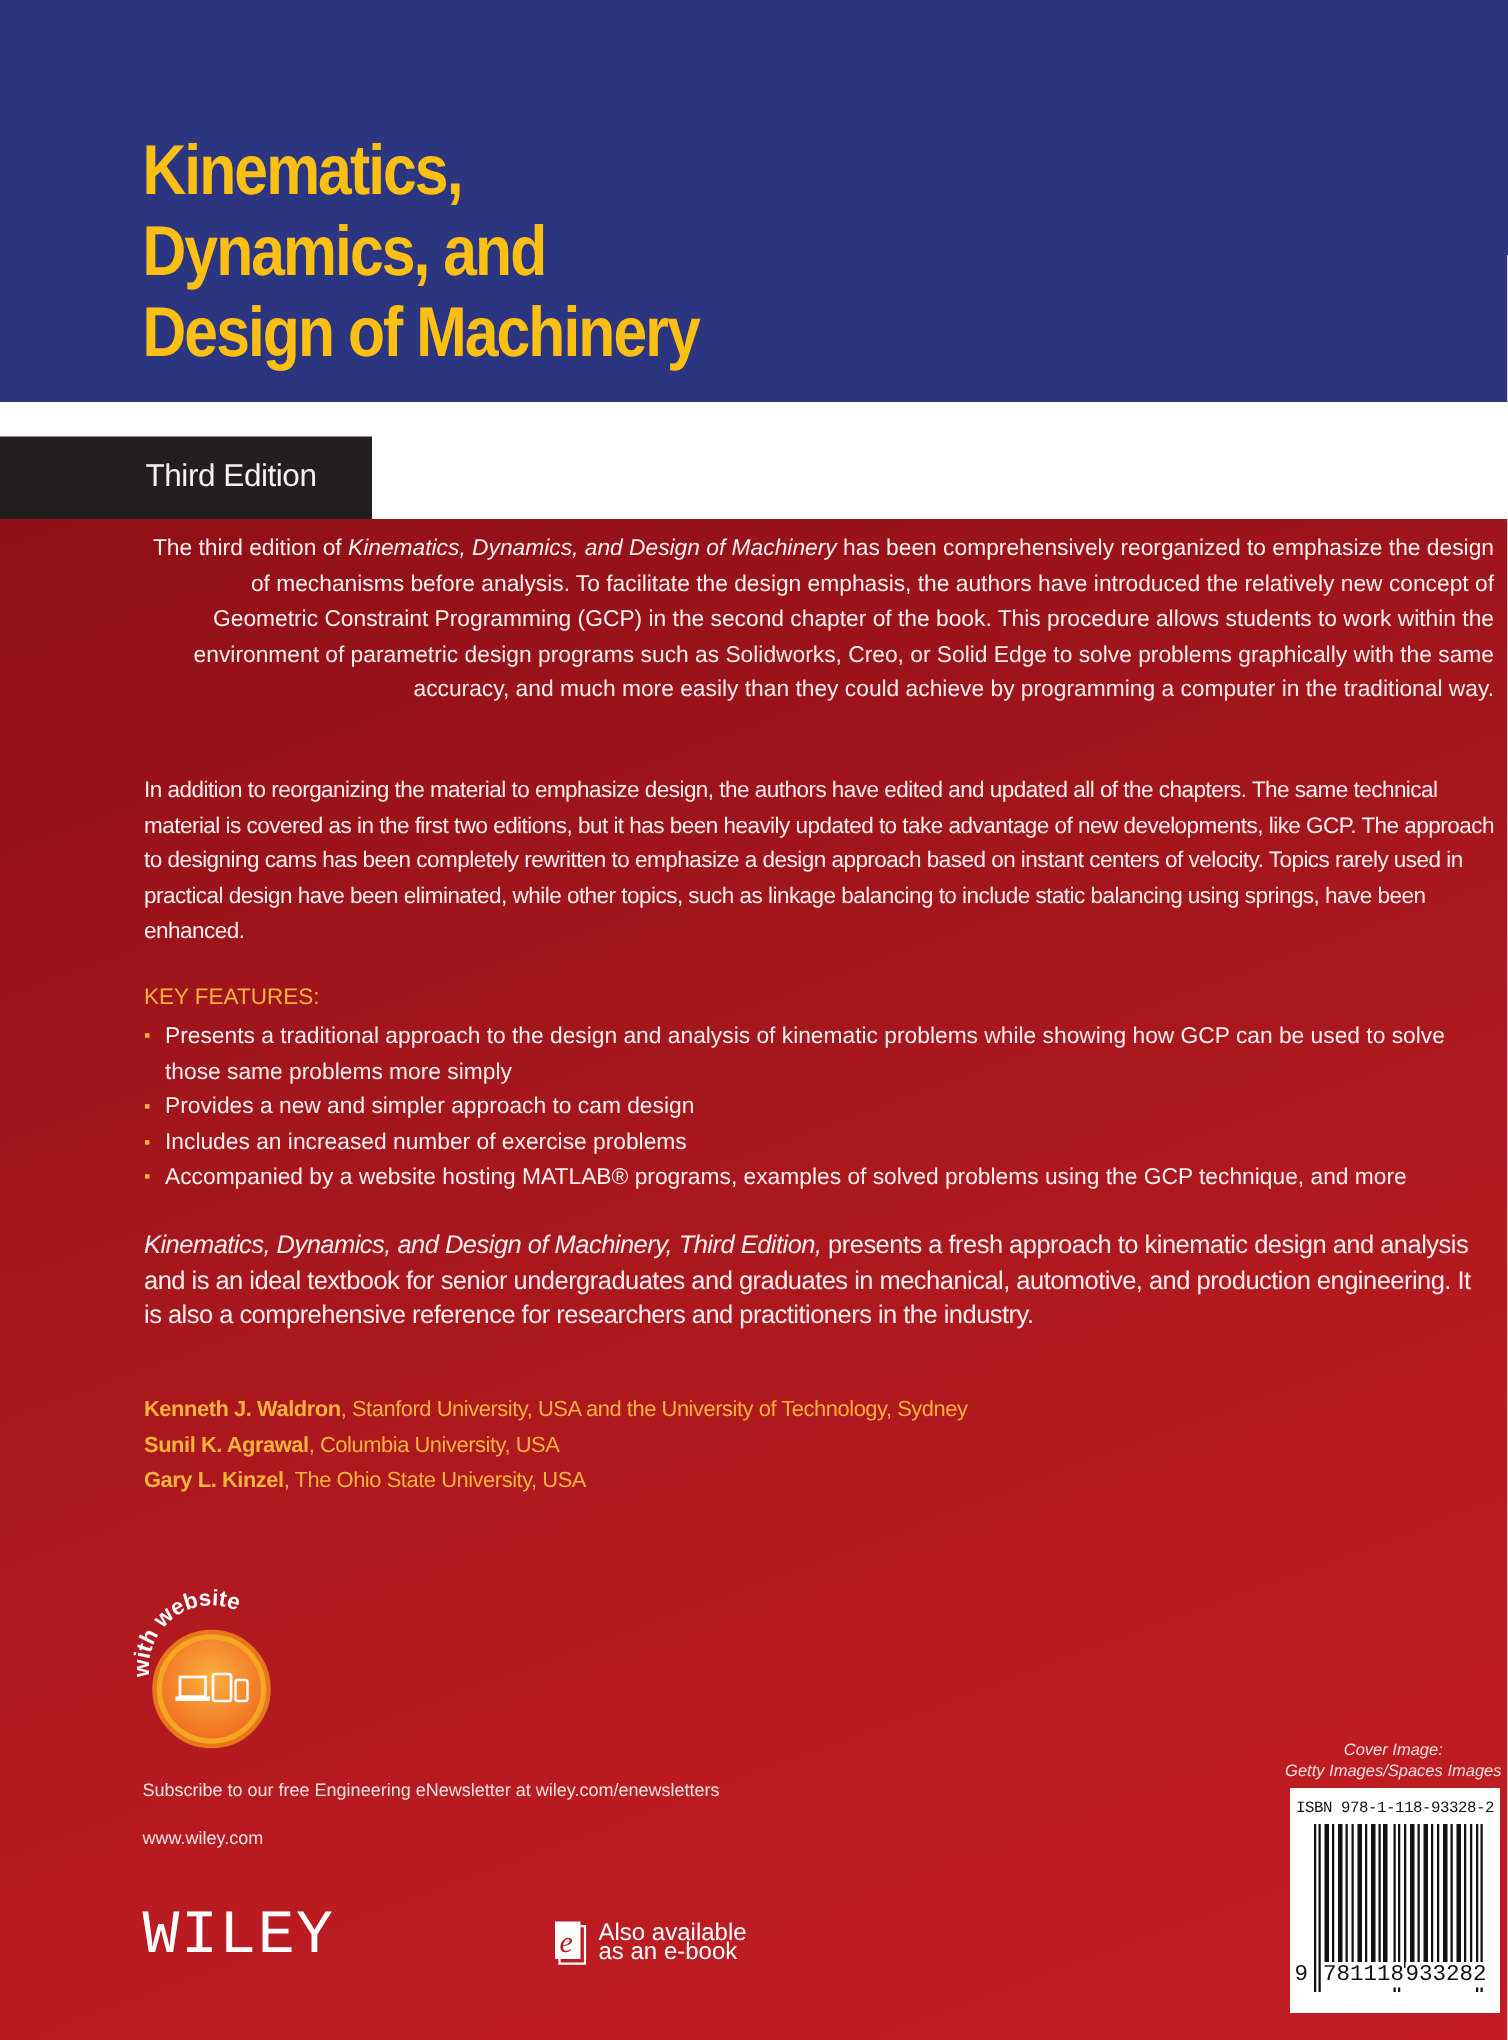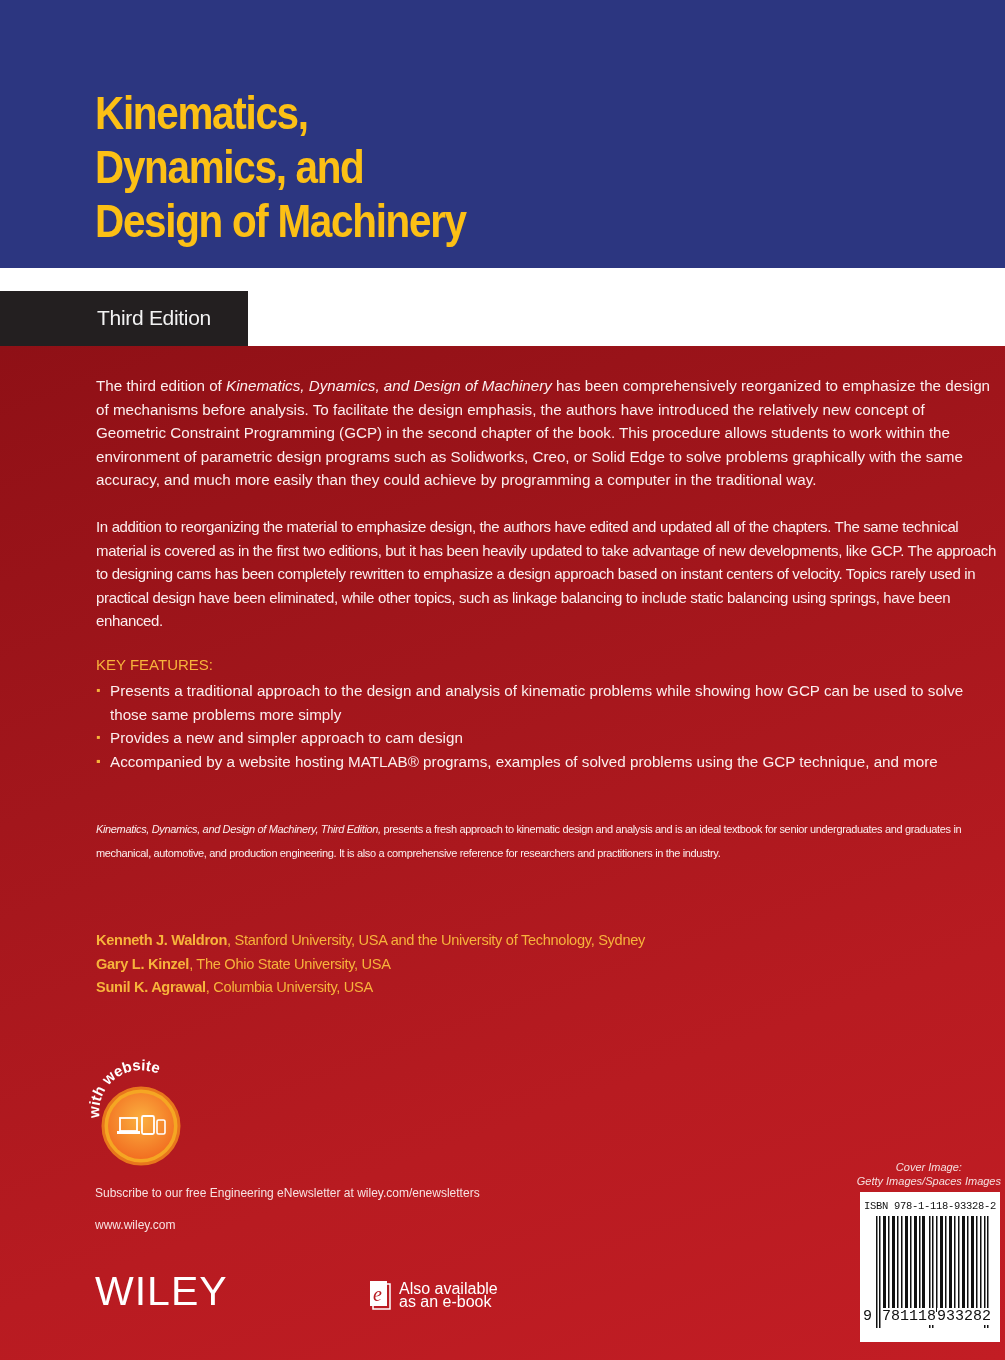--- a/index.html
+++ b/index.html
@@ -8,34 +8,34 @@
   .top { position:absolute; left:0; top:0; width:1005px; height:268px; background:#2c3680; }
   .title { position:absolute; left:95px; top:86px; color:#fcc015;
     font-family:"Liberation Sans", sans-serif; font-weight:bold; font-size:47px;
     line-height:54px; letter-spacing:-1.5px; transform:scaleX(0.86); transform-origin:left top; white-space:nowrap; }
   .edition-box { position:absolute; left:0; top:291px; width:248px; height:55px; background:#231f20; }
   .edition { position:absolute; left:97px; top:306px; color:#f2f2f2; font-size:21px; letter-spacing:-0.3px; }
   .bottom { position:absolute; left:0; top:346px; width:1005px; height:1014px;
     background:linear-gradient(160deg, #8f1016 0%, #a3161c 35%, #b81b21 70%, #c21d24 100%); }
   .body-text { position:absolute; left:96px; color:#fbeeee; font-size:15.2px; line-height:23.5px; width:900px; }
   .body-text p { margin:0; }
-  .p1 { top:374px; }
+  .p1 { top:354px;text-align:right; }
   .p2 { top:515px; font-size:15px; letter-spacing:-0.35px; }
   .kf-title { position:absolute; left:96px; top:656px; color:#f7b33b; font-size:15px; }
   .kf-list { position:absolute; left:96px; top:679px; width:900px; list-style:none; margin:0; padding:0;
     color:#fbeeee; font-size:15.2px; line-height:23.5px; }
   .kf-list li { position:relative; padding-left:14px; }
   .kf-list li .bullet { position:absolute; left:0; top:0; color:#f7b33b; font-size:12px; }
-  .p3 { top:818px; letter-spacing:-0.35px; font-size:11px; }
+  .p3 { top:818px; letter-spacing:-0.35px; font-size:17px; }
   .authors { position:absolute; left:96px; top:929px; color:#f7b33b; font-size:14.6px; line-height:23.5px; letter-spacing:-0.3px; }
   .authors b { font-weight:bold; }
   .badge { position:absolute; left:86px; top:1058px; width:110px; height:110px; }
   .subscribe { position:absolute; left:95px; top:1186px; color:#f7e2e2; font-size:12px; }
   .www { position:absolute; left:95px; top:1218px; color:#f7e2e2; font-size:12px; }
-  .wiley { position:absolute; left:95px; top:1267px; color:#ffffff; font-family:Liberation Sans, sans-serif;
+  .wiley { position:absolute; left:95px; top:1267px; color:#ffffff; font-family:Liberation Mono, monospace;
     font-size:41px; letter-spacing:1px; line-height:48px; }
   .ebook { position:absolute; left:369px; top:1280px; width:420px; height:32px; }
   .ebook-icon { position:absolute; left:0; top:0; width:22px; height:30px; }
   .ebook-text { position:absolute; left:30px; top:2px; color:#ffffff; font-size:16px; line-height:13px; }
   .cover-credit { position:absolute; right:4px; top:1160px; color:#f5dede; font-style:italic; font-size:11px; line-height:14px; text-align:center; }
   .barcode-box { position:absolute; left:860px; top:1192px; width:140px; height:150px; background:#ffffff; }
   .isbn { position:absolute; left:0; top:8px; width:140px; text-align:center; font-family:"Liberation Mono", monospace; font-size:10.5px; color:#111; letter-spacing:-0.3px; }
   .bars { position:absolute; left:14px; top:24px; width:118px; height:112px; }
   .barnum { position:absolute; top:116px; font-family:"Liberation Mono", monospace; font-size:15px; color:#111; background:#fff; }
 </style>
@@ -59,32 +59,32 @@
 </div>
 
 <div class="body-text p2">
   <p>In addition to reorganizing the material to emphasize design, the authors have edited and updated all of the chapters. The same technical material is covered as in the first two editions, but it has been heavily updated to take advantage of new developments, like GCP. The approach to designing cams has been completely rewritten to emphasize a design approach based on instant centers of velocity. Topics rarely used in practical design have been eliminated, while other topics, such as linkage balancing to include static balancing using springs, have been enhanced.</p>
 </div>
 
 <div class="kf-title">KEY FEATURES:</div>
 <ul class="kf-list">
   <li><span class="bullet">▪</span><span>Presents a traditional approach to the design and analysis of kinematic problems while showing how GCP can be used to solve those same problems more simply</span></li>
   <li><span class="bullet">▪</span><span>Provides a new and simpler approach to cam design</span></li>
-  <li><span class="bullet">▪</span></li>
+  <li><span class="bullet">▪</span><span>Includes an increased number of exercise problems</span></li>
   <li><span class="bullet">▪</span><span>Accompanied by a website hosting MATLAB® programs, examples of solved problems using the GCP technique, and more</span></li>
 </ul>
 
 <div class="body-text p3">
   <p><i>Kinematics, Dynamics, and Design of Machinery, Third Edition,</i><span> presents a fresh approach to kinematic design and analysis and is an ideal textbook for senior undergraduates and graduates in mechanical, automotive, and production engineering. It is also a comprehensive reference for researchers and practitioners in the industry.</span></p>
 </div>
 
 <div class="authors">
   <div><b>Kenneth J. Waldron</b><span>, Stanford University, USA and the University of Technology, Sydney</span></div>
+  <div><b>Sunil K. Agrawal</b><span>, Columbia University, USA</span></div>
   <div><b>Gary L. Kinzel</b><span>, The Ohio State University, USA</span></div>
-  <div><b>Sunil K. Agrawal</b><span>, Columbia University, USA</span></div>
 </div>
 
 <div class="badge">
   <svg width="110" height="110" viewBox="0 0 110 110">
     <defs>
       <radialGradient id="og" cx="50%" cy="40%" r="60%">
         <stop offset="0%" stop-color="#fbb040"></stop>
         <stop offset="100%" stop-color="#f26f21"></stop>
       </radialGradient>
       <path id="arc" d="M 14 62 A 40 40 0 0 1 96 46"></path>

